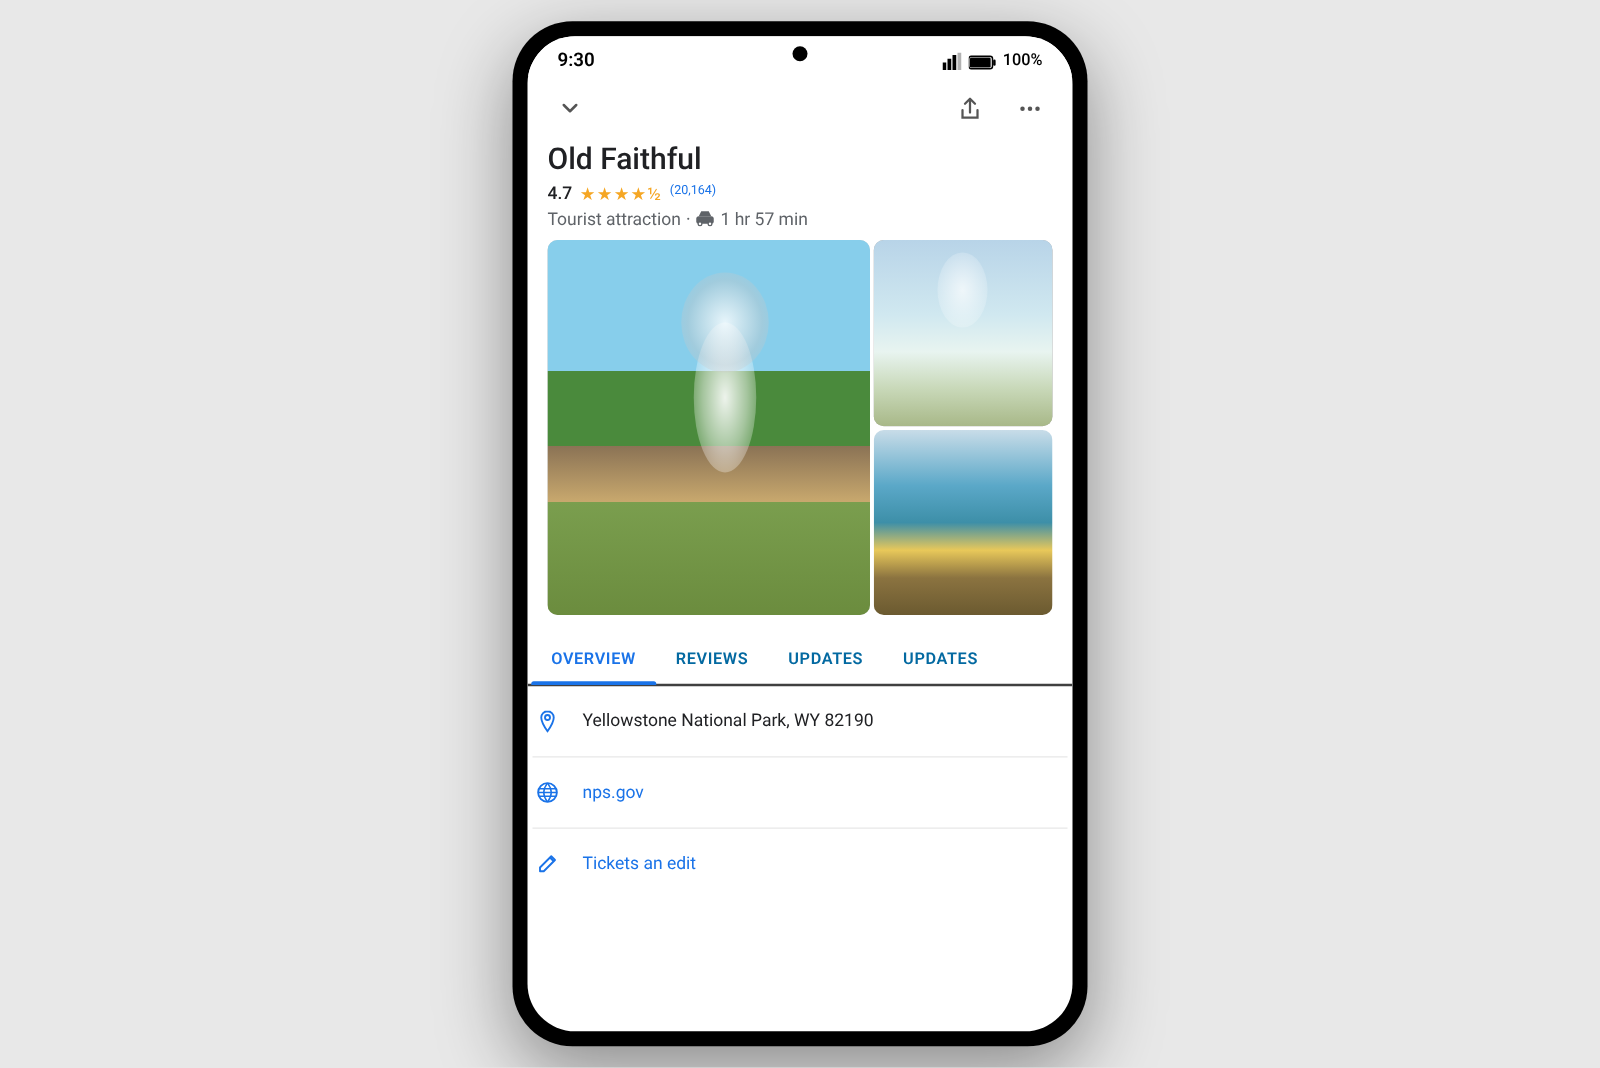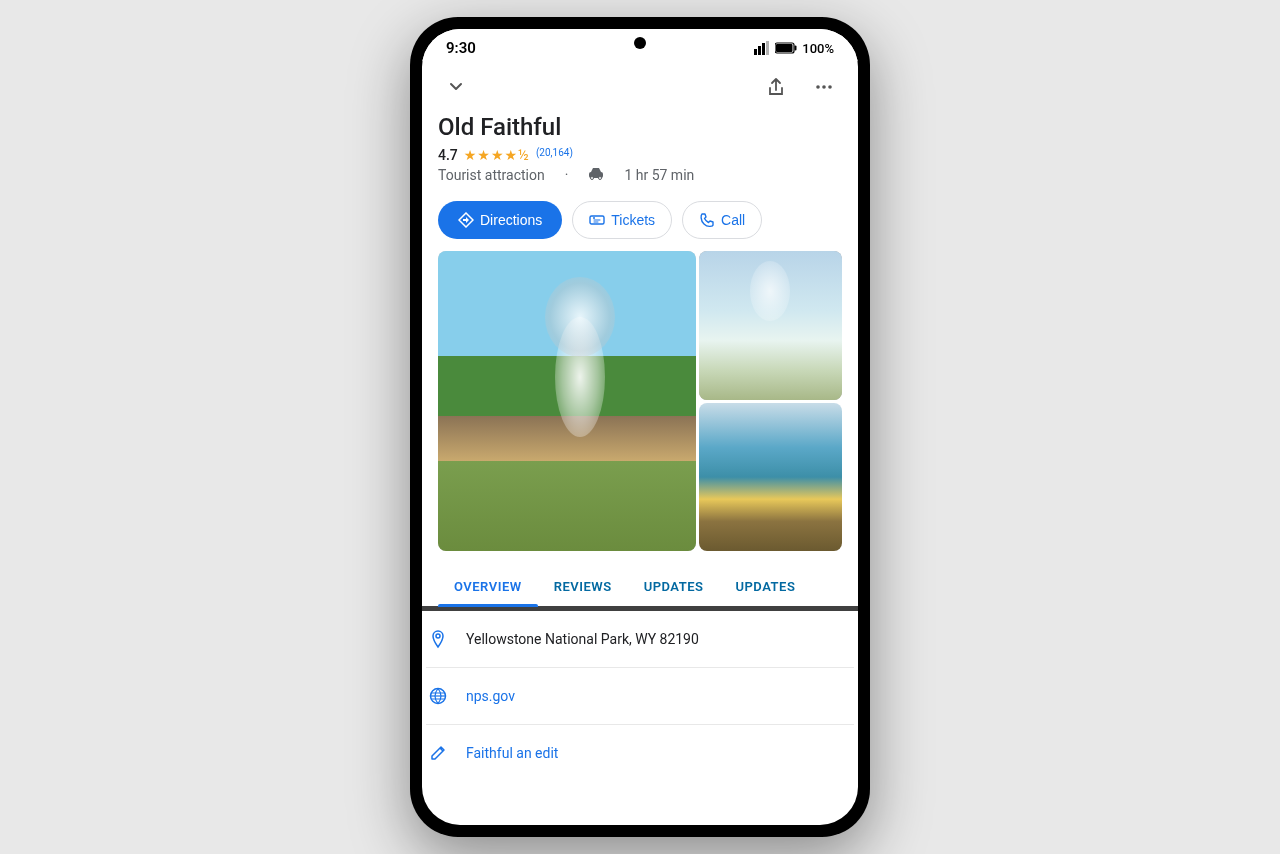--- a/index.html
+++ b/index.html
@@ -40,21 +40,21 @@
       padding: 10px 24px 4px;
       background: #fff;
     }
     .status-time {
       font-size: 15px;
       font-weight: 600;
       color: #000;
     }
     .status-icons {
       display: flex;
-      align-items: center;
+      align-items: flex-end;
       gap: 5px;
     }
     .status-icons span {
       font-size: 13px;
       color: #000;
       font-weight: 500;
     }
     .camera-dot {
       width: 12px;
       height: 12px;
@@ -121,21 +121,21 @@
       font-size: 14px;
       letter-spacing: 1px;
     }
     .review-count {
       font-size: 10px;
       color: #1a73e8;
     }
     .place-meta {
       display: flex;
       align-items: flex-start;
-      gap: 20px;
+      gap: 4px;
       font-size: 14px;
       color: #5f6368;
     }
 
     
     .action-buttons {
       display: flex;
       gap: 10px;
       padding: 10px 16px 12px;
       overflow-x: auto;
@@ -249,23 +249,23 @@
     
     .hotspring-scene {
       width: 100%;
       height: 100%;
       background: linear-gradient(180deg, #c8dce8 0%, #5ba8c8 30%, #3d8fa8 50%, #e8c85a 65%, #8b7340 80%, #6b5a30 100%);
     }
 
     
     .tabs {
       display: flex;
-      border-bottom: 5px solid #404040;
+      border-bottom: 2px solid #404040;
       margin-top: 16px;
-      padding: 0 16px;
+      padding: 0 3px;
     }
     .tab {
       padding: 12px 16px;
       font-size: 13px;
       font-weight: 600;
       color: #0369a1;
       cursor: pointer;
       letter-spacing: 0.5px;
       position: relative;
     }
@@ -380,43 +380,20 @@
           <svg width="16" height="14" viewBox="0 0 16 14">
             <rect x="1" y="5" width="14" height="6" rx="2" fill="#5f6368"></rect>
             <path d="M3 5l2-4h6l2 4" fill="#5f6368"></path>
             <circle cx="4" cy="11" r="1.5" fill="#fff" stroke="#5f6368" stroke-width="1"></circle>
             <circle cx="12" cy="11" r="1.5" fill="#fff" stroke="#5f6368" stroke-width="1"></circle>
           </svg>
           <span>1 hr 57 min</span>
         </div>
       </div>
 
-      <div class="action-buttons">
-        <button class="btn-directions">
-          <svg width="16" height="16" viewBox="0 0 16 16">
-            <path d="M8 1L15 8l-7 7-7-7z" fill="none" stroke="#fff" stroke-width="1.5"></path>
-            <path d="M8 5v2H5v2h3v2l3-3-3-3z" fill="#fff"></path>
-          </svg>
-          <span>Directions</span>
-        </button>
-        <button class="btn-outline">
-          <svg width="16" height="16" viewBox="0 0 16 16">
-            <rect x="1" y="4" width="14" height="8" rx="1.5" fill="none" stroke="#1a73e8" stroke-width="1.4"></rect>
-            <path d="M5 8h6M5 10h4" stroke="#1a73e8" stroke-width="1" stroke-linecap="round"></path>
-            <circle cx="5" cy="6" r="1" fill="#1a73e8"></circle>
-          </svg>
-          <span>Tickets</span>
-        </button>
-        <button class="btn-outline">
-          <svg width="16" height="16" viewBox="0 0 16 16">
-            <path d="M3 2h3l1 3-1.5 1.5c.8 1.6 2.4 3.2 4 4L11 9l3 1v3c0 1-5 3-9-1S2 3 3 2z" fill="none" stroke="#1a73e8" stroke-width="1.4" stroke-linejoin="round"></path>
-          </svg>
-          <span>Call</span>
-        </button>
-      </div>
 
       <div class="photo-grid">
         <div class="photo-main">
           <div class="geyser-scene">
             <div class="geyser-steam"></div>
           </div>
         </div>
         <div class="photo-side">
           <div class="photo-side-top">
             <div class="sky-scene">
@@ -458,19 +435,19 @@
           </div>
           <span class="info-text link">nps.gov</span>
         </div>
         <div class="info-row">
           <div class="info-icon">
             <svg width="20" height="20" viewBox="0 0 20 20">
               <path d="M13 4l3 3-9 9H4v-3L13 4z" fill="none" stroke="#1a73e8" stroke-width="1.5" stroke-linejoin="round"></path>
               <path d="M12 5l3 3" stroke="#1a73e8" stroke-width="1.5"></path>
             </svg>
           </div>
-          <span class="info-text link">Faithful an edit</span>
+          <span class="info-text link">Tickets an edit</span>
         </div>
       </div>
 
     </div>
   </div>
 </div>
 
 </body></html>

